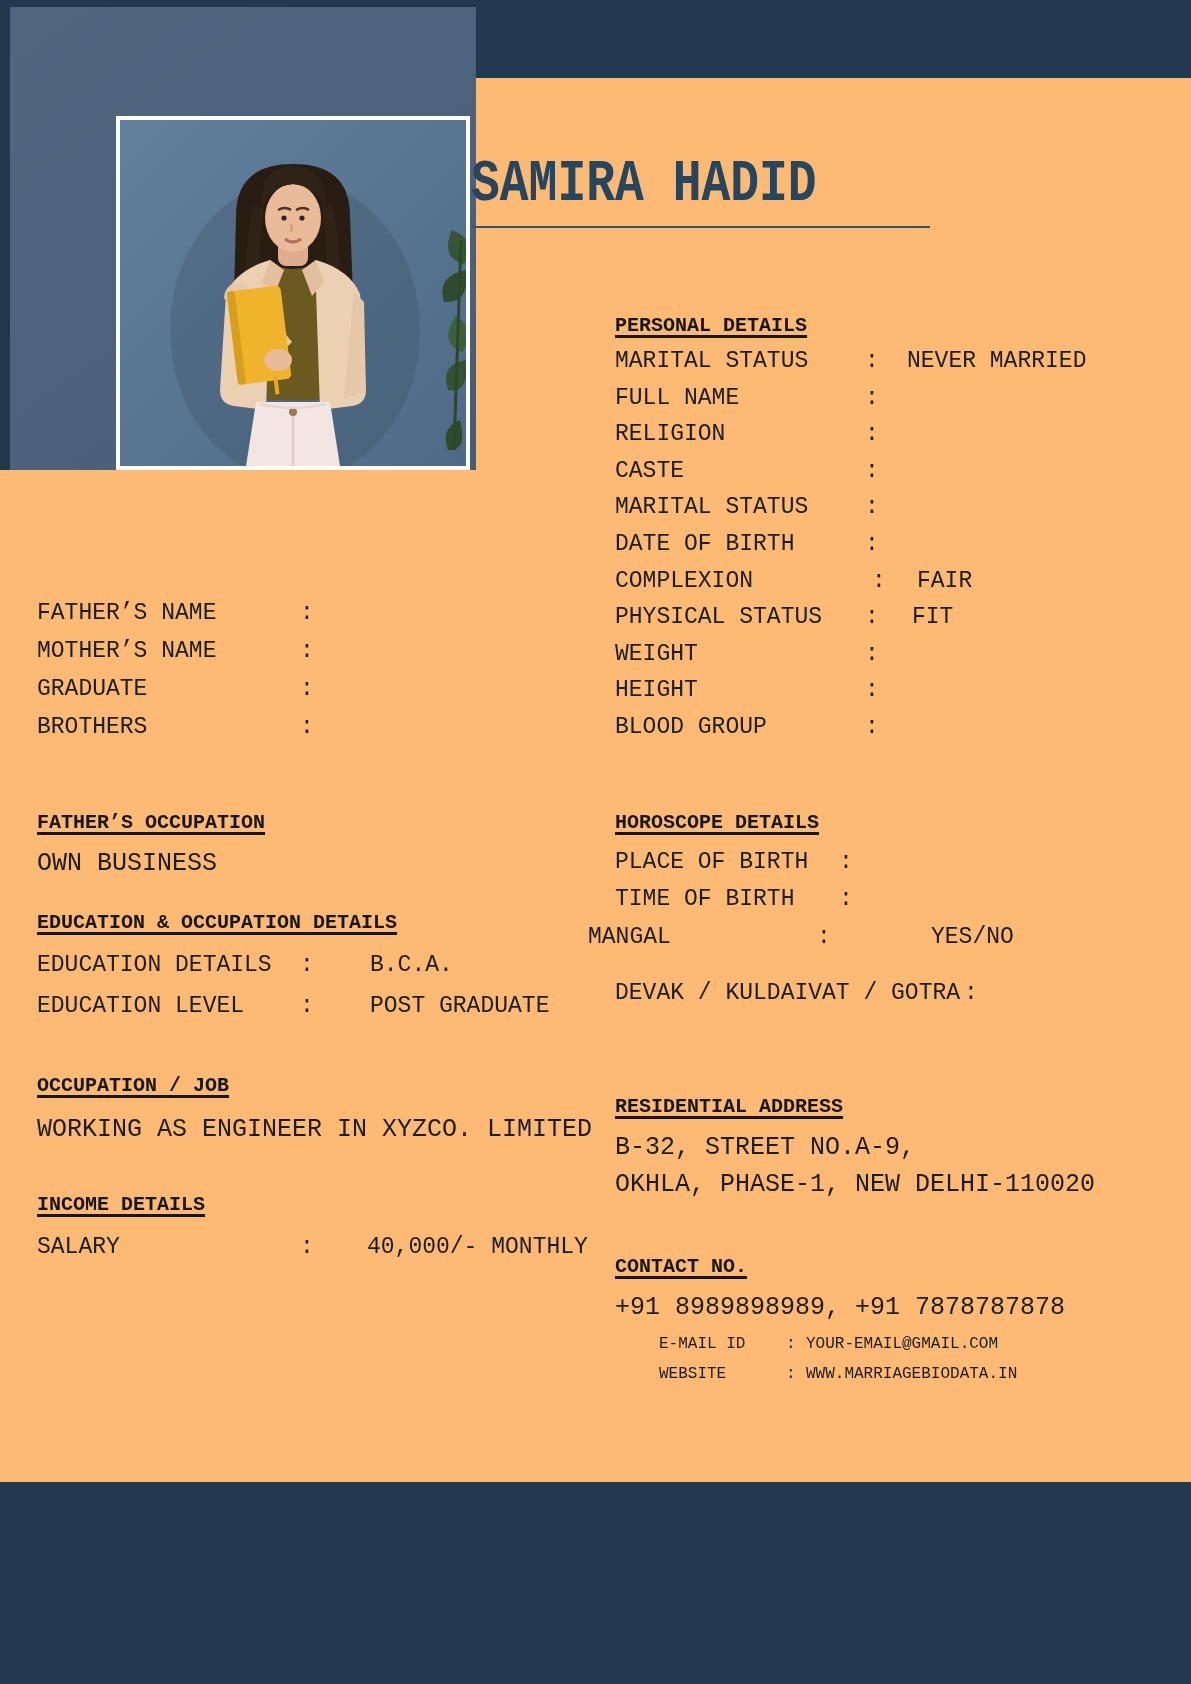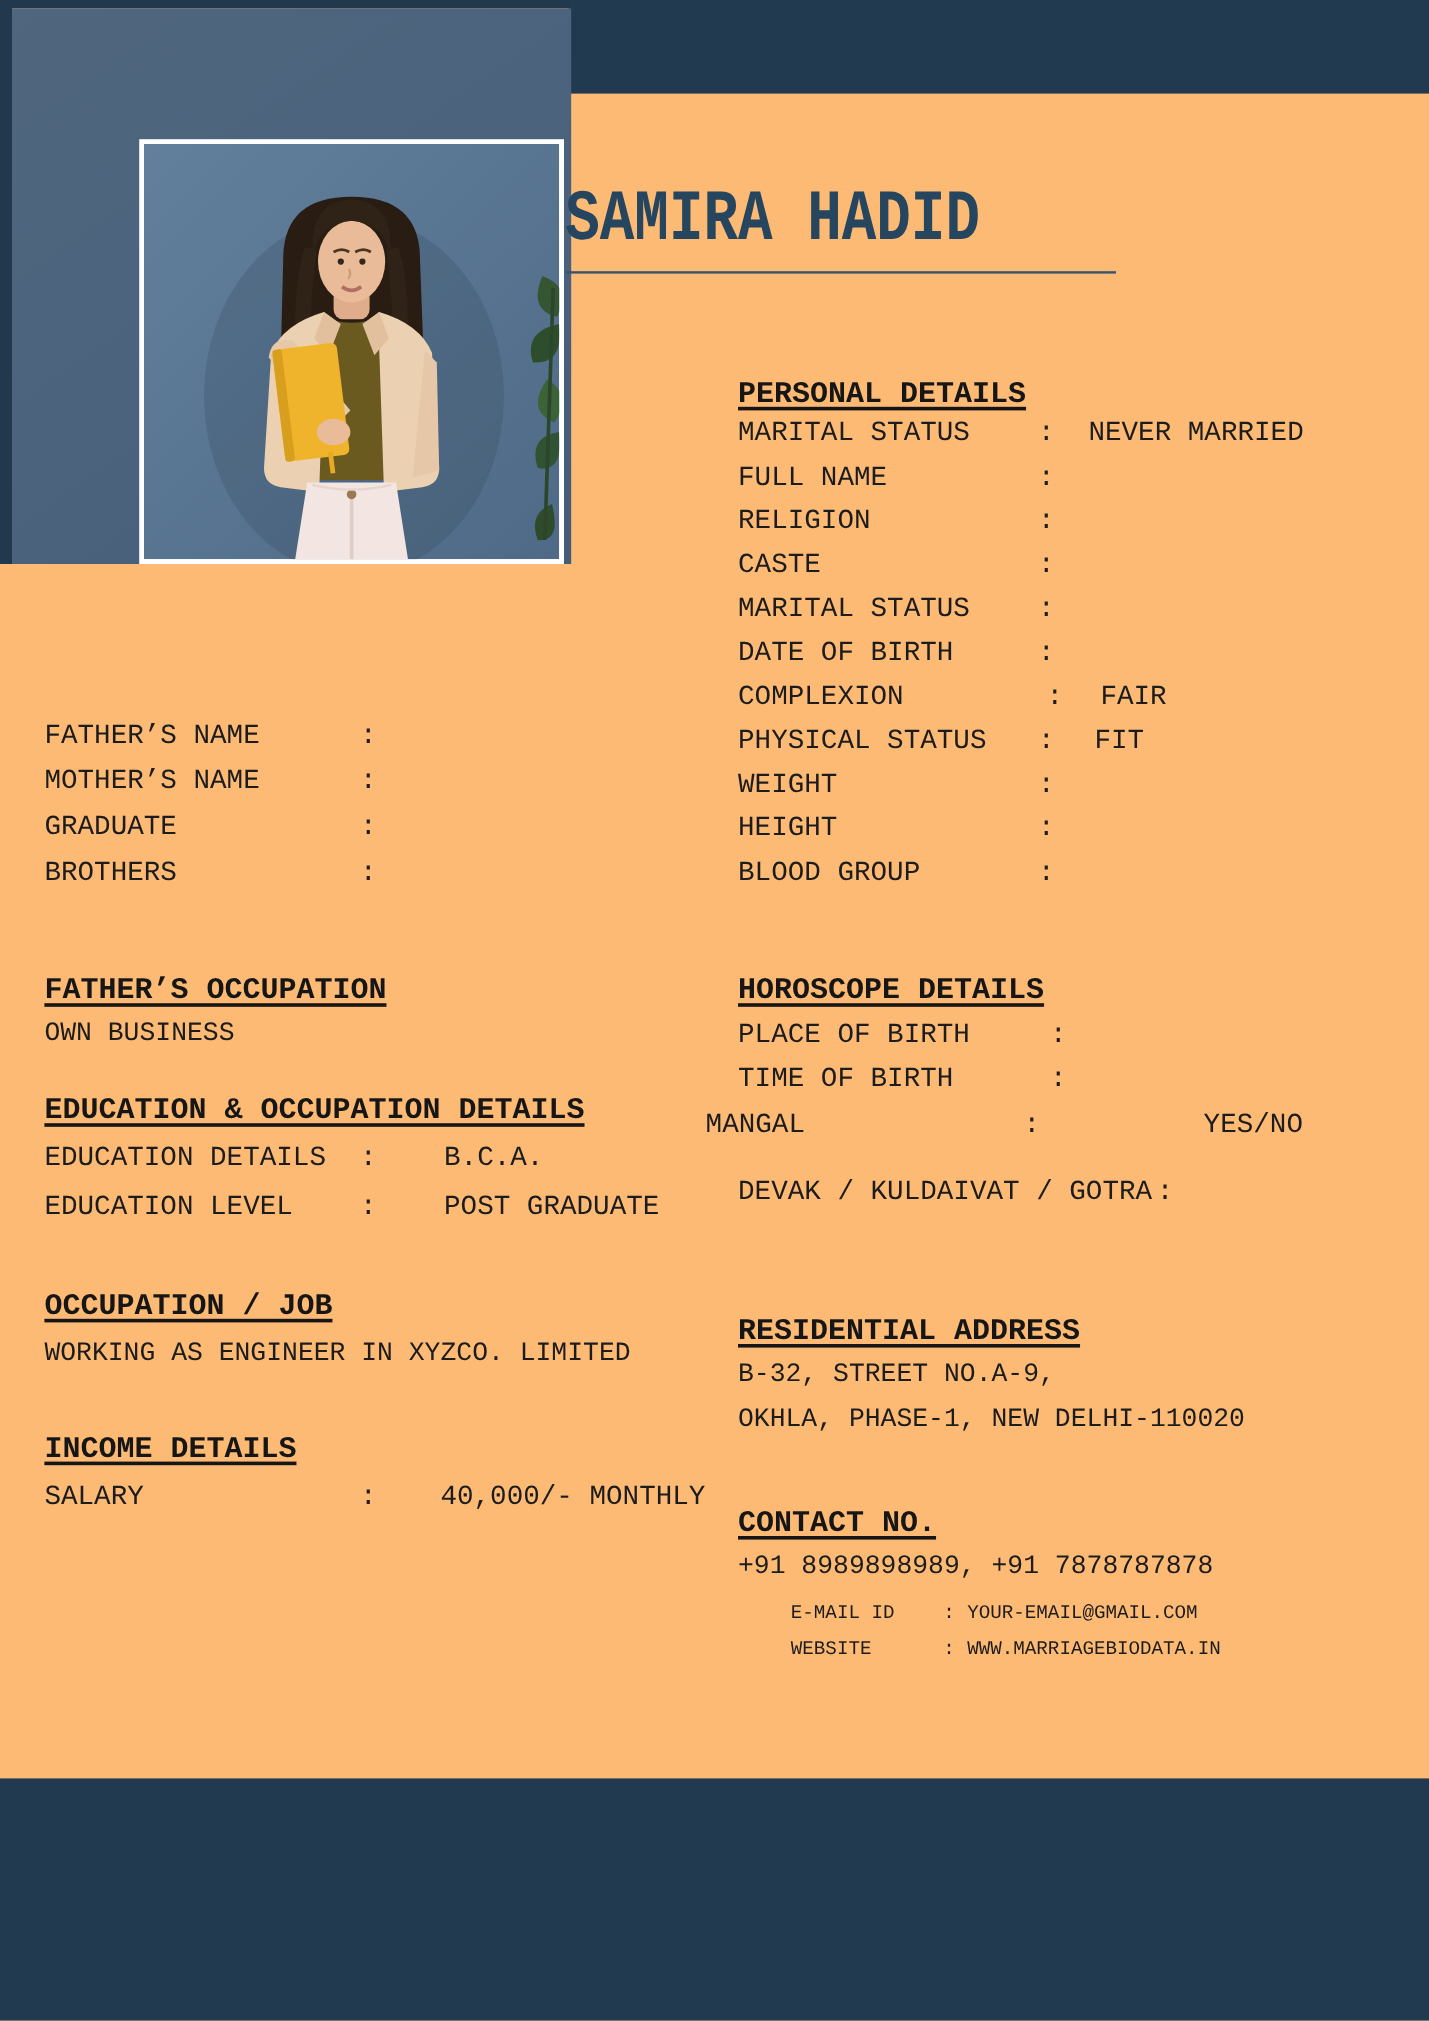--- a/index.html
+++ b/index.html
@@ -18,27 +18,27 @@
     background:linear-gradient(145deg,#50667f 0%,#4a627c 60%,#445c75 100%);}
   
   .photo-frame{left:116px;top:116px;width:354px;height:354px;background:#ffffff;
     padding:4px;box-sizing:border-box;}
   .photo-frame svg{display:block;}
   
   .title{left:471px;top:110px;font-size:60px;font-weight:bold;color:#26455f;
     transform:scaleX(.80);transform-origin:left top;white-space:nowrap;letter-spacing:0px;}
   .title-rule{left:472px;top:226px;width:458px;height:2px;background:#36536e;}
   
-  .heading{font-weight:bold;font-size:25px;white-space:nowrap;color:#161616;
+  .heading{font-weight:bold;font-size:20px;white-space:nowrap;color:#161616;
     text-decoration:underline;text-decoration-thickness:2.5px;text-underline-offset:4px;}
-  .line{font-size:22px;white-space:nowrap;}
+  .line{font-size:25px;white-space:nowrap;}
   .row{display:grid;font-size:23px;white-space:nowrap;}
   .l-row{grid-template-columns:263px 70px auto;}   
   .p-row{grid-template-columns:250px 42px auto;}   
-  .h-row{grid-template-columns:224px 120px auto;gap:36px;}  
+  .h-row{grid-template-columns:224px 120px auto;}  
   .d-row{grid-template-columns:349px auto;}        
   .f-row{grid-template-columns:127px 20px auto;font-size:16px;margin-left:44px;} 
   .colon{text-align:left;}
 </style>
 </head>
 <body>
 
 <div class="page">
 
   <div class="abs strip-top"></div>

